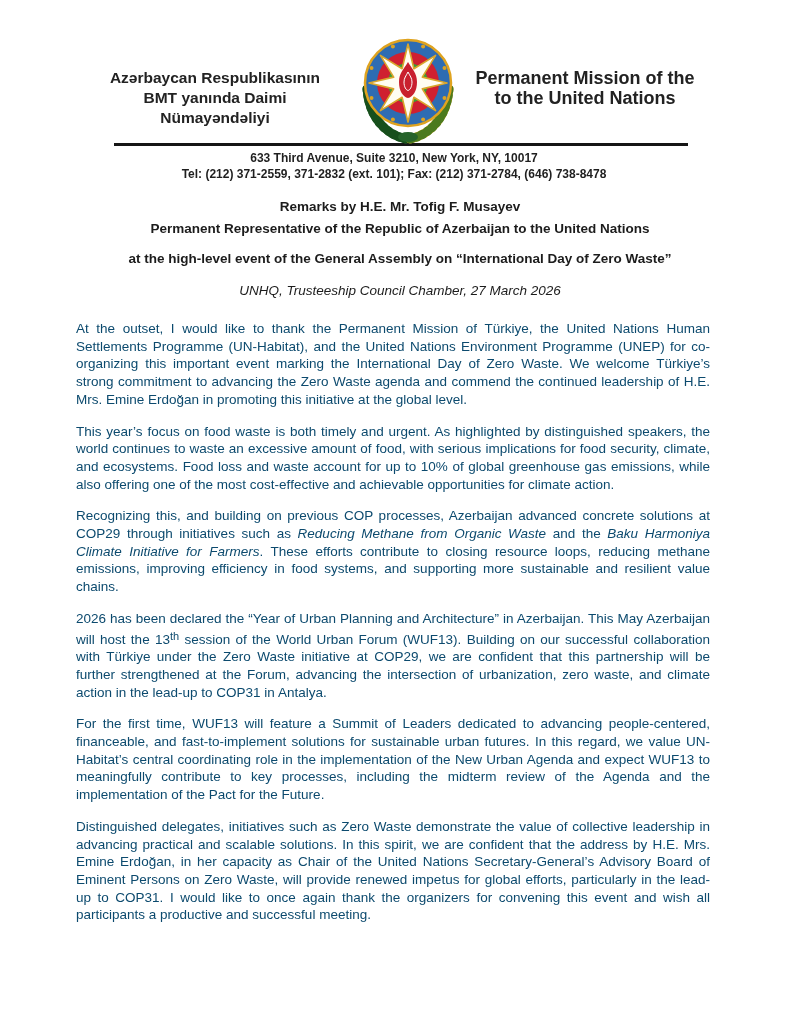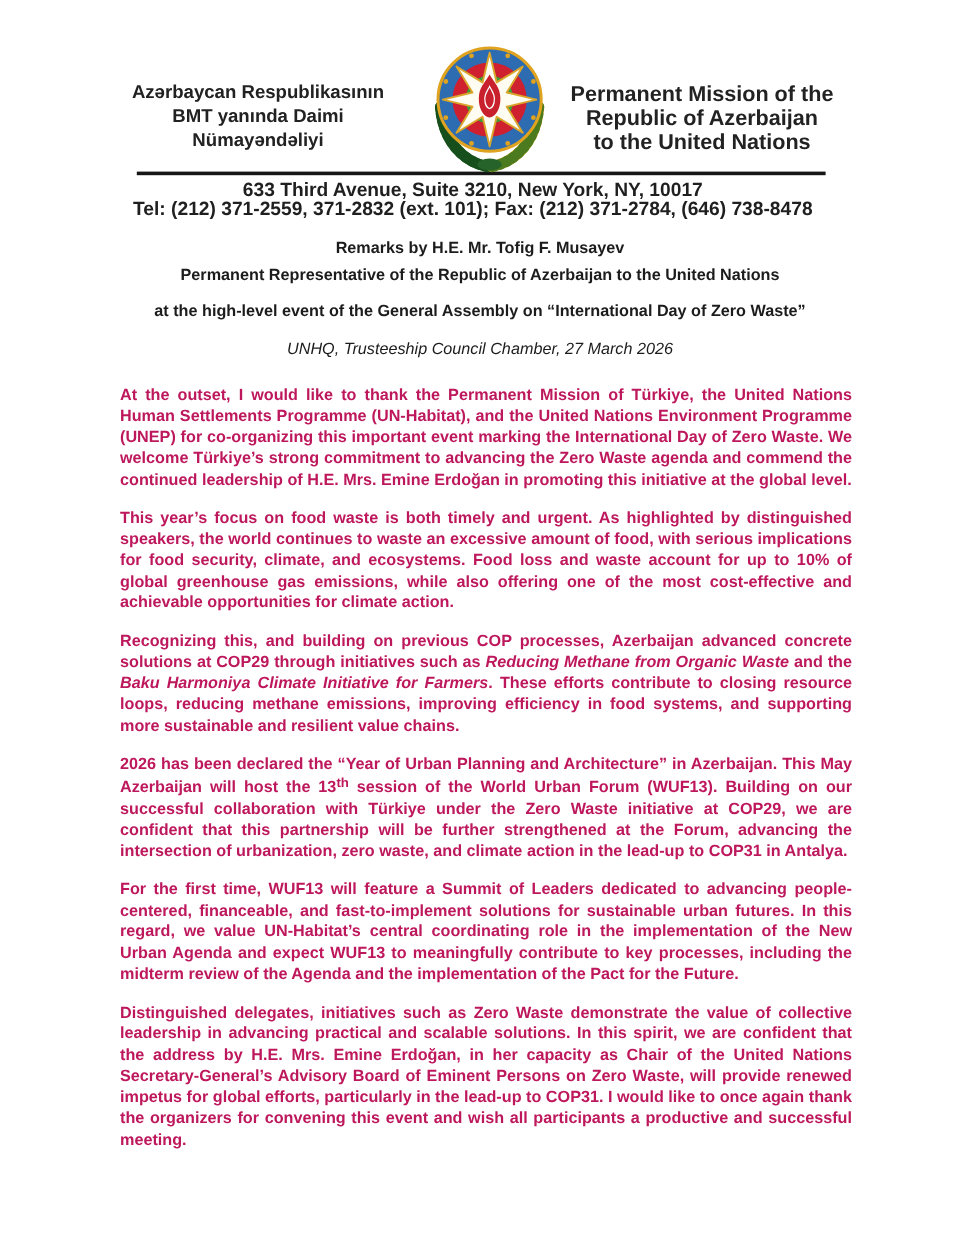--- a/index.html
+++ b/index.html
@@ -24,42 +24,41 @@
     text-align: center; font-weight: bold; font-size: 18px; line-height: 20px;
     color: #222;
   }
   .emblem-wrap { position: absolute; left: 356px; top: 32px; width: 108px; height: 112px; z-index: 2; }
   .rule {
     position: absolute; left: 114px; right: 112px; top: 143px; height: 3px;
     background: #161616; z-index: 1;
   }
   .address-block {
     position: absolute; top: 151px; left: 0; right: 12px;
-    text-align: center; font-weight: bold; font-size: 16px; line-height: 15.5px;
+    text-align: center; font-weight: bold; font-size: 12px; line-height: 15.5px;
     color: #1f1f1f;
   }
 
   
   .titles {
     position: absolute; top: 196px; left: 60px; right: 60px;
     text-align: center; color: #1c1c1c;
   }
   .title-line { font-weight: bold; font-size: 13.5px; line-height: 22px; }
   .title-event { margin-top: 8px; }
   .title-venue {
     margin-top: 10px; font-style: italic; font-weight: normal;
     font-size: 13.5px; line-height: 22px;
   }
 
   
   .document-body {
-    position: absolute; top: 320px; left: 100px; right: 90px;
+    position: absolute; top: 320px; left: 76px; right: 90px;
     font-size: 13.5px; line-height: 17.7px; text-align: justify;
-    color: #be185d;
-    font-weight: bold;
+    color: #0c4a6e;
   }
   .document-body p.para { margin: 0 0 14px 0; }
   .run-normal { font-style: normal; }
   .run-italic { font-style: italic; }
   .run-sup { font-size: 11px; vertical-align: 4px; }
 </style>
 </head>
 <body>
 
 <div class="page">
@@ -97,21 +96,20 @@
 
       <polygon points="52,12 57.9,36.7 79.6,23.4 66.3,45.1 91,51 66.3,56.9 79.6,78.6 57.9,65.3 52,90 46.1,65.3 24.4,78.6 37.7,56.9 13,51 37.7,45.1 24.4,23.4 46.1,36.7" stroke-width="1.6" stroke-linejoin="round" stroke="#d9a62b" fill="#fffdf2"></polygon>
 
       <path d="M52,30 C56,37 61,41 61,50 C61,59 57,65 52,66 C47,65 43,59 43,50 C43,41 48,37 52,30 Z" fill="#c9202e"></path>
       <path d="M52,40 C54,44 56,46 56,50 C56,55 54,58 52,58.5 C50,58 48,55 48,50 C48,46 50,44 52,40 Z" fill="none" stroke="#ffffff" stroke-width="1"></path>
     </svg>
   </div>
 
   <div class="mission-english">
     <div>Permanent Mission of the</div>
-    <div>Republic of Azerbaijan</div>
     <div>to the United Nations</div>
   </div>
 
   <div class="rule"></div>
 
   <div class="address-block">
     <div>633 Third Avenue, Suite 3210, New York, NY, 10017</div>
     <div>Tel: (212) 371-2559, 371-2832 (ext. 101); Fax: (212) 371-2784, (646) 738-8478</div>
   </div>
 

